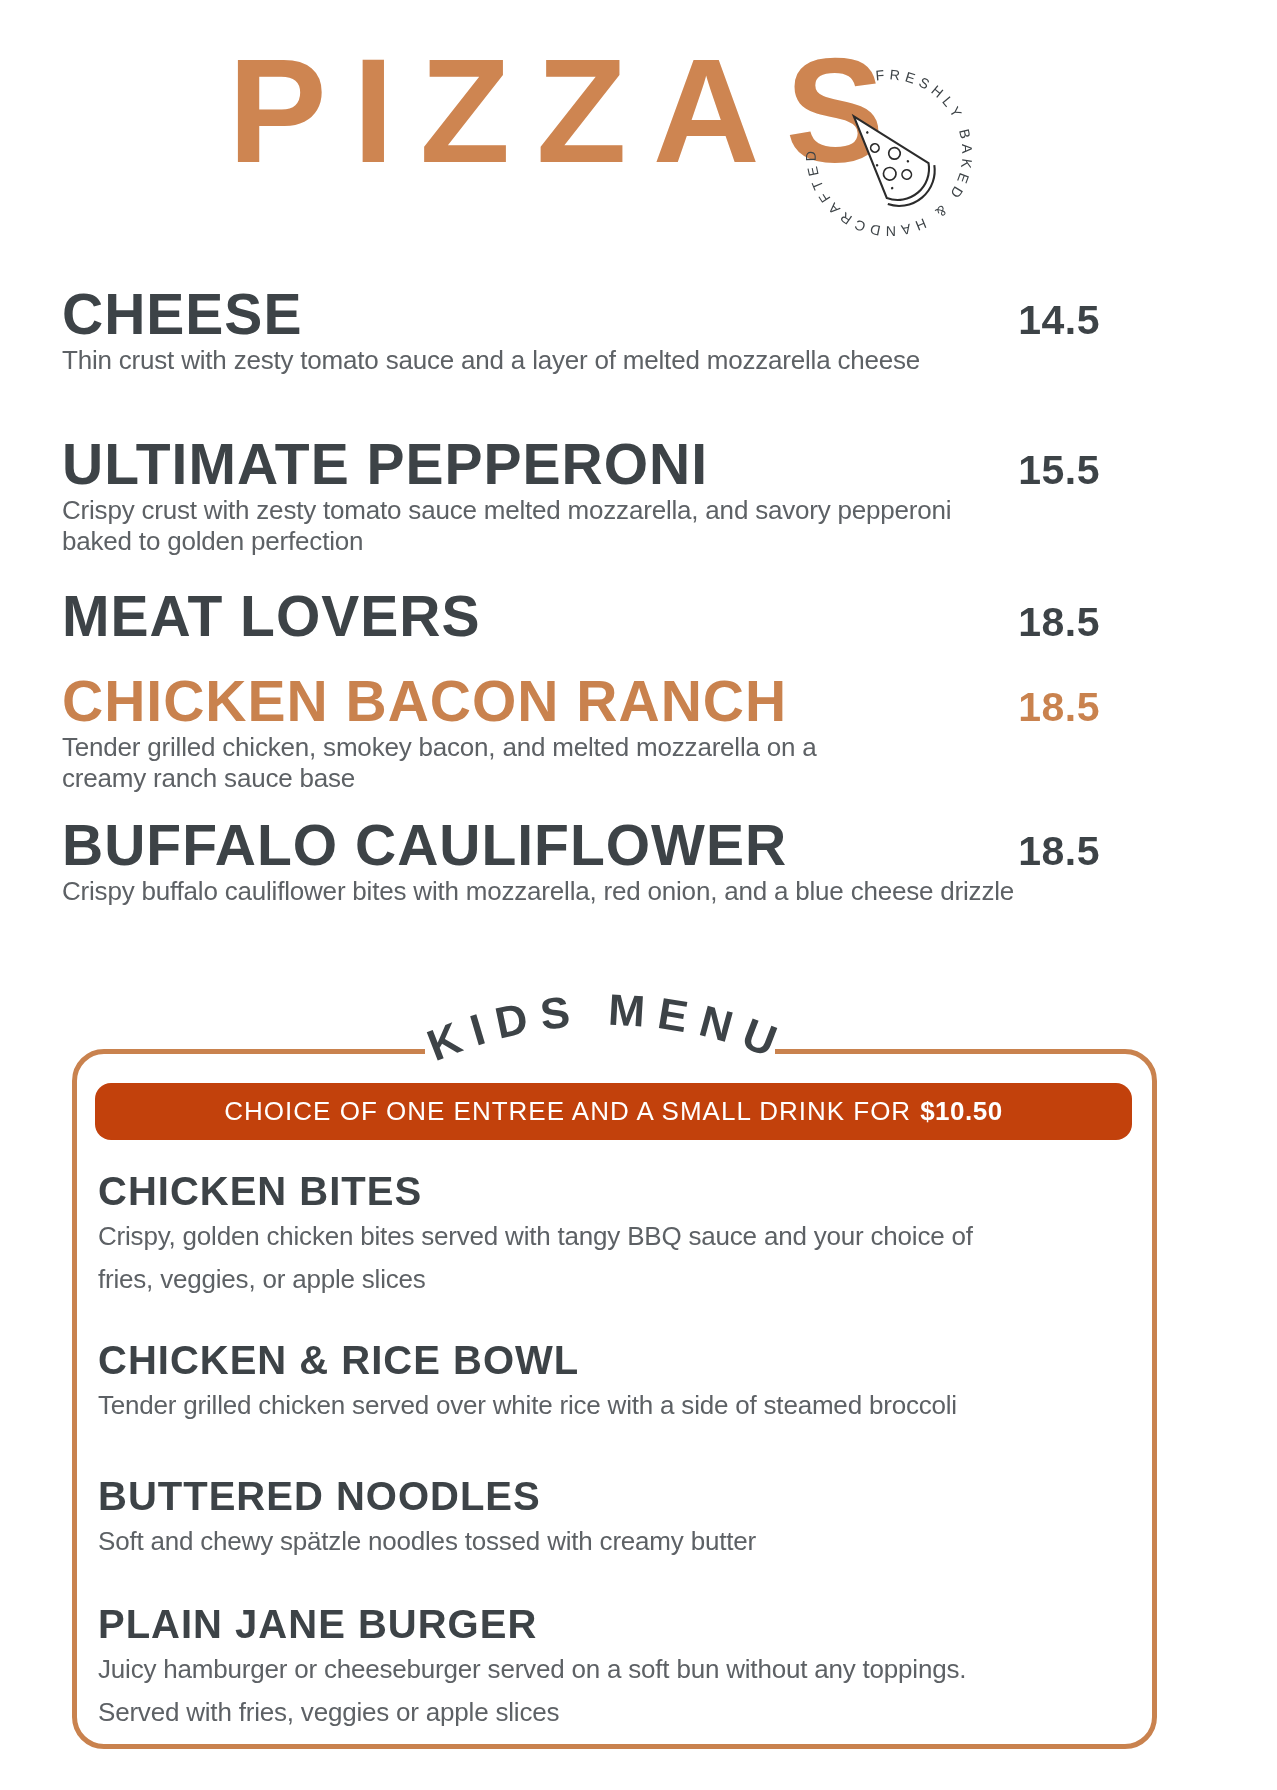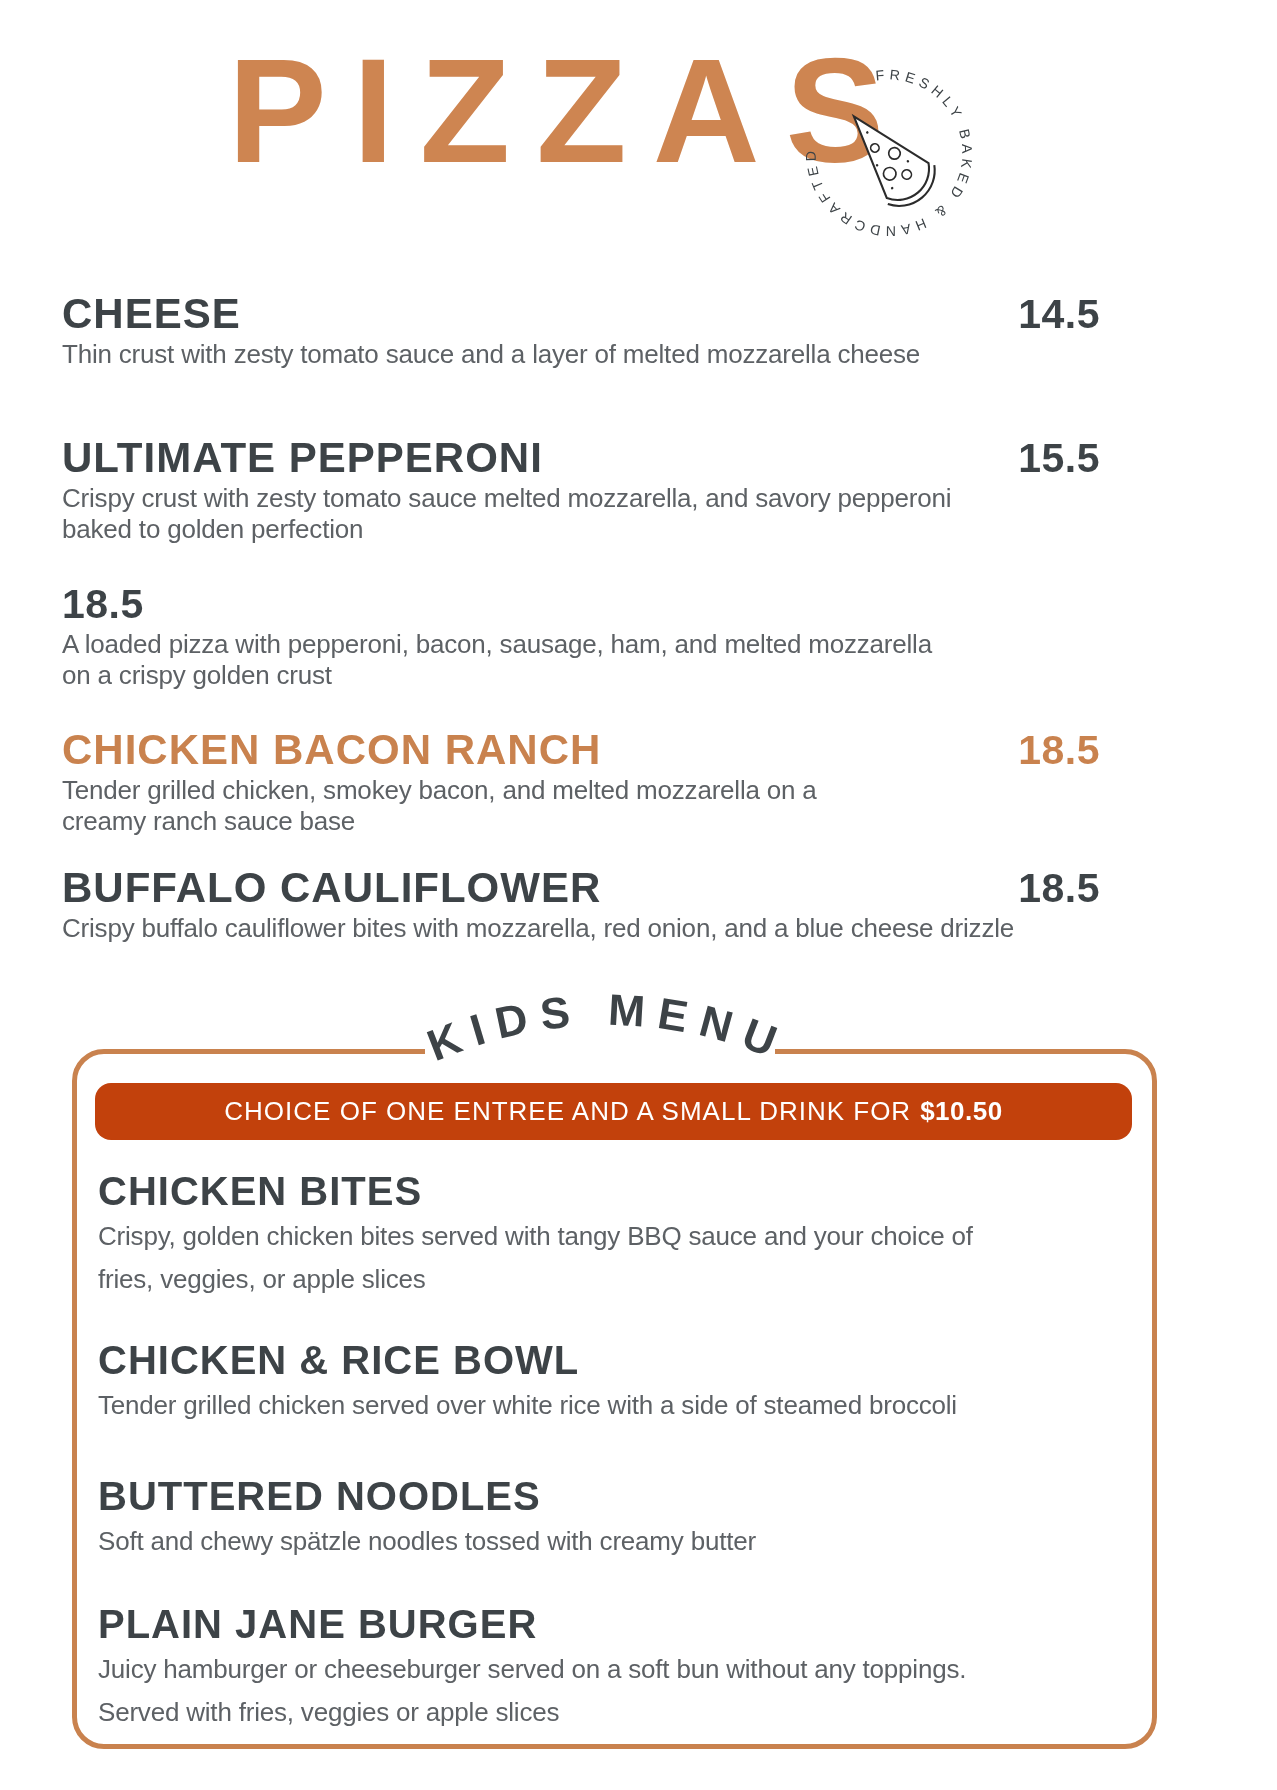--- a/index.html
+++ b/index.html
@@ -20,21 +20,21 @@
     white-space:nowrap;
   }
   .badge{position:absolute;left:800px;top:64px;width:178px;height:178px;}
   
   .menu{position:absolute;left:62px;top:294px;width:1038px;}
   .item{margin-bottom:39px;}
   .item.mb-xl{margin-bottom:68px;}
   .item.mb-l{margin-bottom:31px;}
   .item-row{display:flex;justify-content:space-between;align-items:baseline;}
   .item-name{
-    font-size:42px;font-weight:700;line-height:40px;letter-spacing:1px;
+    font-size:57px;font-weight:700;line-height:40px;letter-spacing:1px;
     color:#3D4347;white-space:nowrap;
   }
   .item-price{
     font-size:41px;font-weight:700;line-height:40px;letter-spacing:.5px;
     color:#3D4347;
   }
   .item.accent .item-name,.item.accent .item-price{color:#C9824E;}
   .item-desc{
     margin-top:5px;width:1120px;
     font-size:26px;line-height:31px;letter-spacing:-0.2px;
@@ -114,24 +114,23 @@
       <div class="item-row">
         <span class="item-name">ULTIMATE PEPPERONI</span>
         <span class="item-price">15.5</span>
       </div>
       <div class="item-desc">Crispy crust with zesty tomato sauce melted mozzarella, and savory pepperoni
 baked to golden perfection</div>
     </div>
 
     <div class="item">
       <div class="item-row">
+        <span class="item-name">MEAT LOVERS</span>
         <span class="item-price">18.5</span>
       </div>
-      <div class="item-desc">A loaded pizza with pepperoni, bacon, sausage, ham, and melted mozzarella
-on a crispy golden crust</div>
     </div>
 
     <div class="item accent mb-l">
       <div class="item-row">
         <span class="item-name">CHICKEN BACON RANCH</span>
         <span class="item-price">18.5</span>
       </div>
       <div class="item-desc">Tender grilled chicken, smokey bacon, and melted mozzarella on a
 creamy ranch sauce base</div>
     </div>

